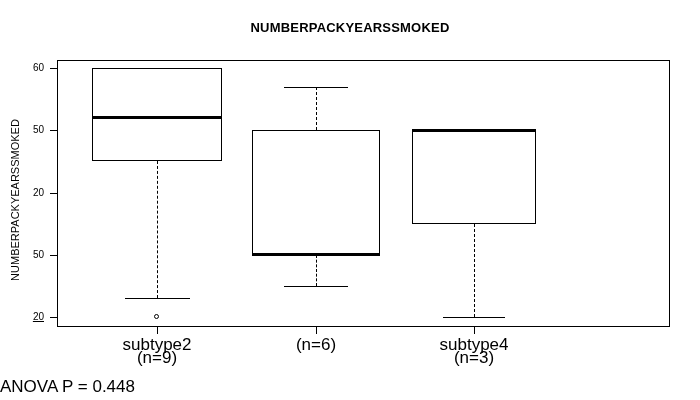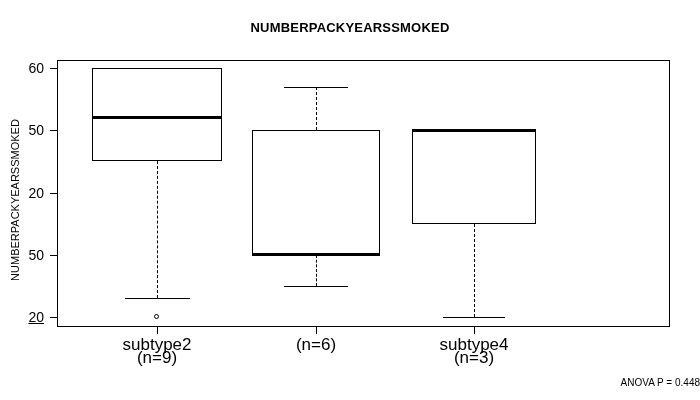--- a/index.html
+++ b/index.html
@@ -43,39 +43,39 @@
   .ylabel span {
     display: block;
     transform: rotate(-90deg);
     white-space: nowrap;
   }
   .footer-note {
     position: absolute;
     left: 0;
     top: 377px;
     width: 700px;
-    text-align: right;
-    font-size: 10px;
+    text-align: left;
+    font-size: 17px;
   }
   #plotbox {
     position: absolute;
     left: 57px;
     top: 60px;
     width: 613px;
     height: 267px;
     border: 1px solid #000000;
     box-sizing: border-box;
     background: #ffffff;
   }
   .ytick-label {
     position: absolute;
     right: 0;
     width: 28px;
     text-align: right;
-    font-size: 14px;
+    font-size: 10px;
     line-height: 10px;
     margin-top: -5px;
   }
   .ytick-mark {
     position: absolute;
     left: 50px;
     width: 7px;
     height: 1px;
     background: #000000;
   }

